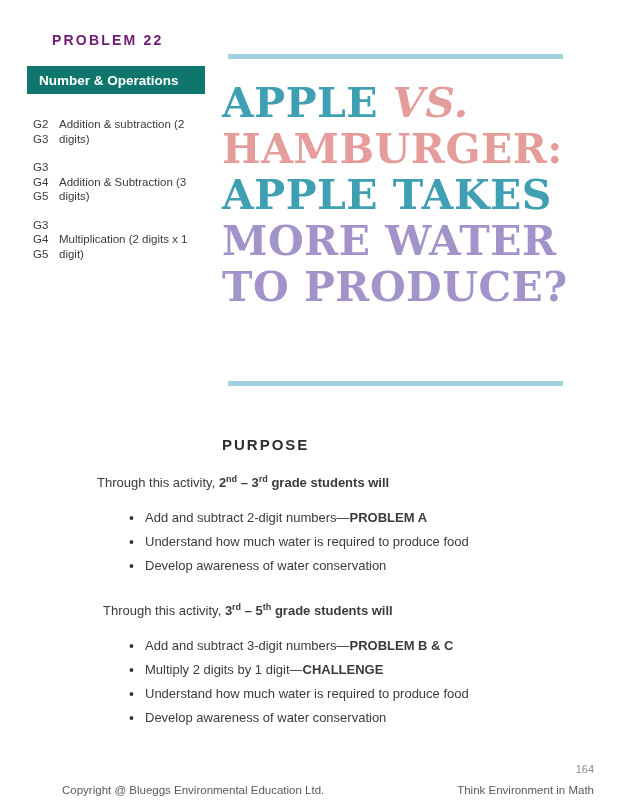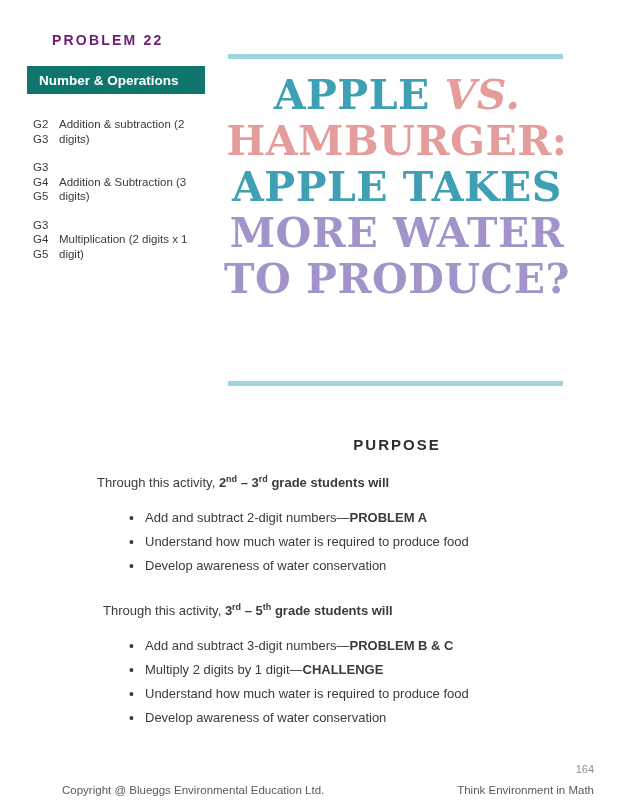--- a/index.html
+++ b/index.html
@@ -85,43 +85,42 @@
     height: 5px;
     left: 228px;
     width: 335px;
   }
   .rule-top { top: 54px; }
   .rule-bottom { top: 381px; }
 
   .title {
     position: absolute;
     left: 222px;
-    top: 72px;
+    top: 80px;
     width: 350px;
-    text-align: center;
     font-family: "DejaVu Serif", serif;
     font-weight: bold;
     font-size: 41px;
     line-height: 46px;
     letter-spacing: 0.5px;
     -webkit-text-stroke: 0px;
   }
   .title .ln { display: block; white-space: nowrap; }
   .c-teal { color: #3f9fb3; }
   .c-pink { color: #e59d9c; }
   .c-purple { color: #a293c9; }
   .ital { font-style: italic; }
 
   
   .purpose-heading {
     position: absolute;
     left: 222px;
     top: 436px;
     width: 350px;
-    text-align: center;
+    text-align: left;
     font-size: 15px;
     font-weight: bold;
     letter-spacing: 2px;
     color: #2f2f2f;
   }
 
   .intro {
     position: absolute;
     font-size: 13px;
     color: #3b3b3b;

